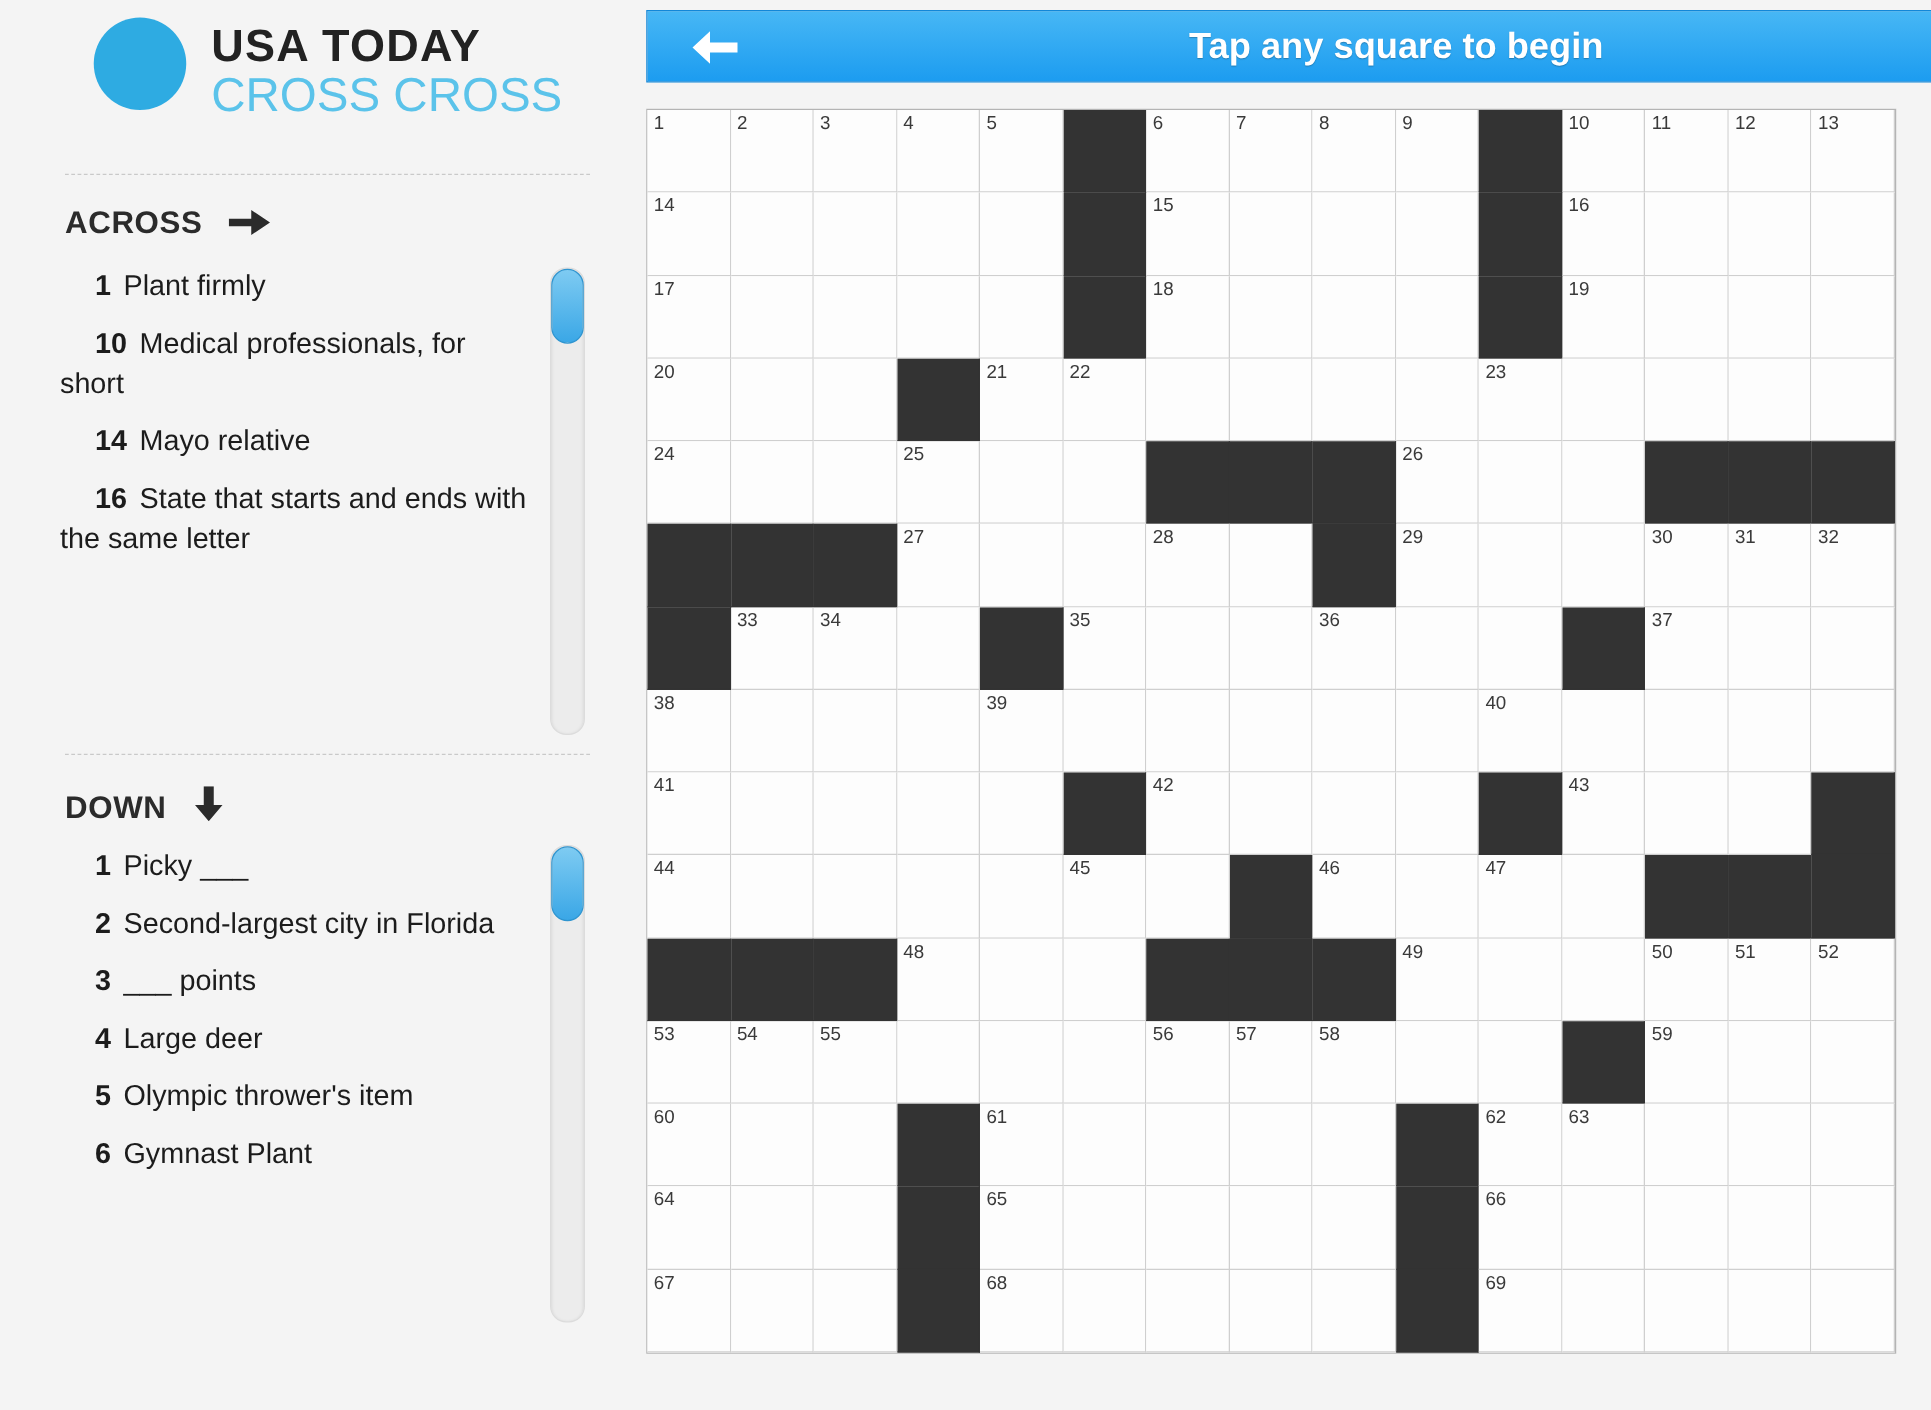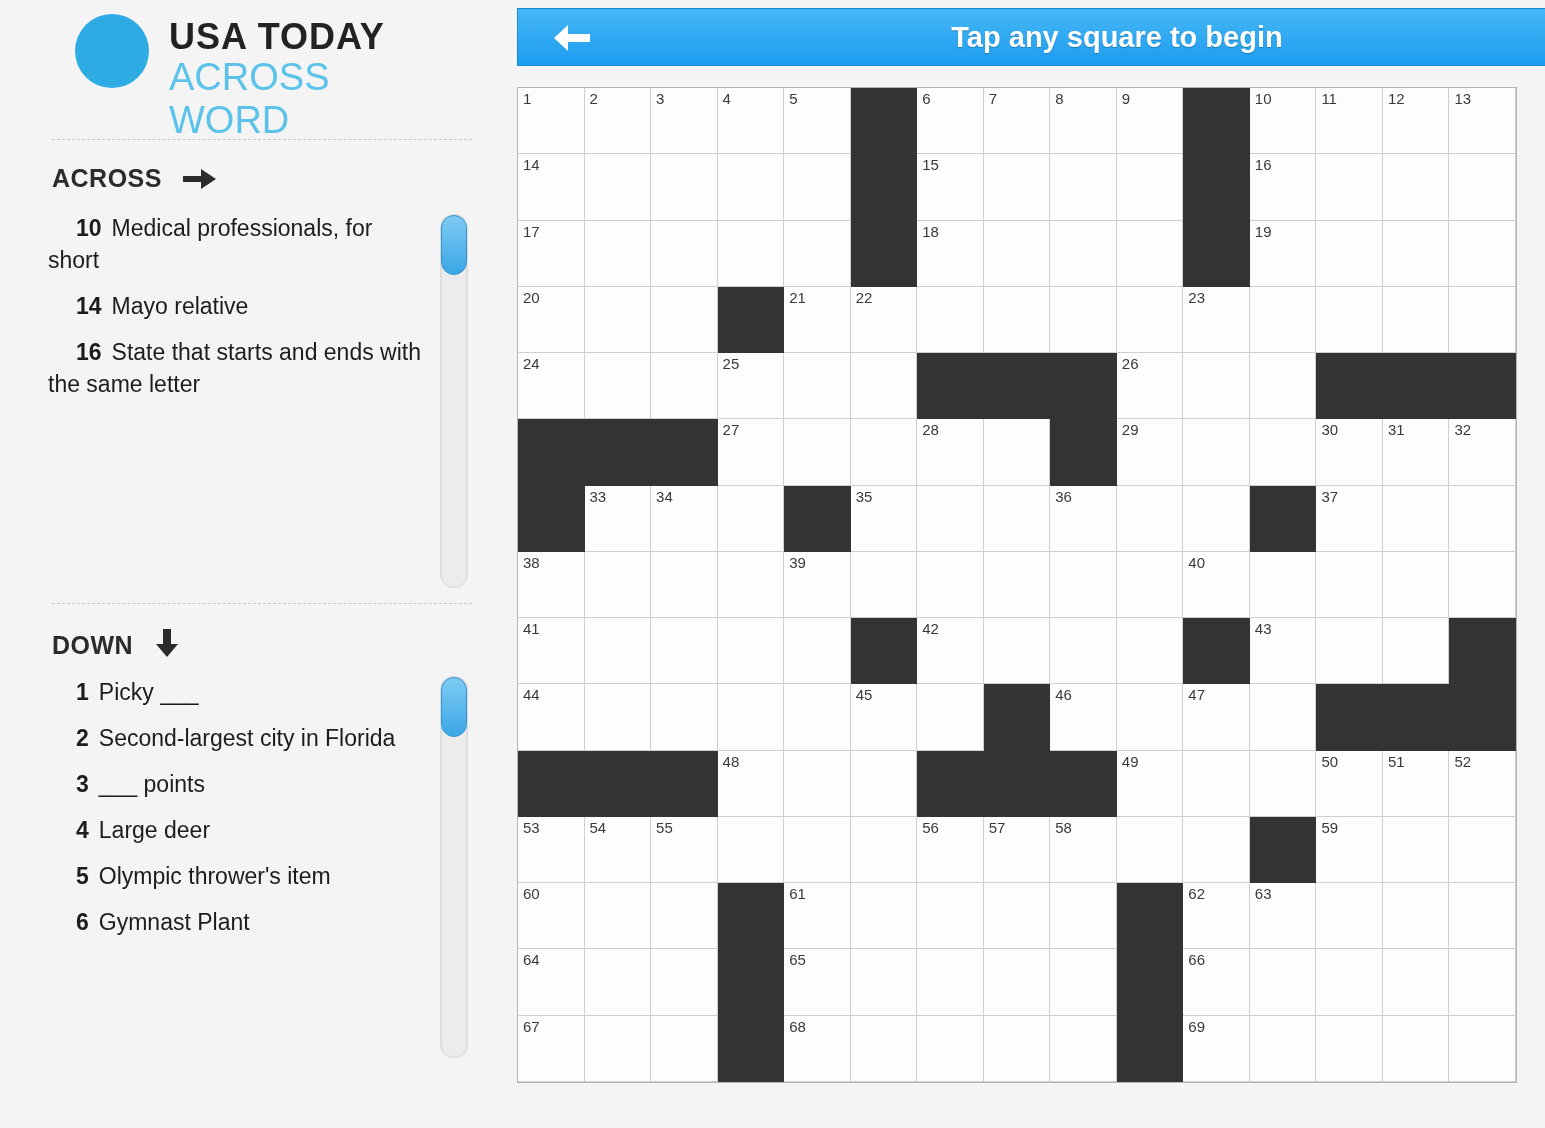--- a/index.html
+++ b/index.html
@@ -190,35 +190,36 @@
 </head>
 <body>
 
 <div id="page">
 
   <div id="left-panel">
 
     <div id="logo">
       <div class="dot"></div>
       <div class="usa-today">USA TODAY</div>
-      <div class="crossword">ACROSS WORD</div>
+      <div class="crossword">CROSS CROSS</div>
     </div>
 
     <div class="divider" id="divider-1"></div>
 
     <div class="section-head" id="across-head">
       <span>ACROSS</span>
       <span class="head-arrow">
         <svg width="34" height="22" viewBox="0 0 34 22">
           <path d="M0 8 h18 v-7 l15 10 -15 10 v-7 h-18 z" fill="#2b2b2b"></path>
         </svg>
       </span>
     </div>
 
     <div class="clue-list" id="across-clues">
+      <div class="clue"><span class="num">1</span><span>Plant firmly</span></div>
       <div class="clue"><span class="num">10</span><span>Medical professionals, for short</span></div>
       <div class="clue"><span class="num">14</span><span>Mayo relative</span></div>
       <div class="clue"><span class="num">16</span><span>State that starts and ends with the same letter</span></div>
     </div>
 
     <div class="scroll-track" id="across-scroll">
       <div class="scroll-thumb"></div>
     </div>
 
     <div class="divider" id="divider-2"></div>

